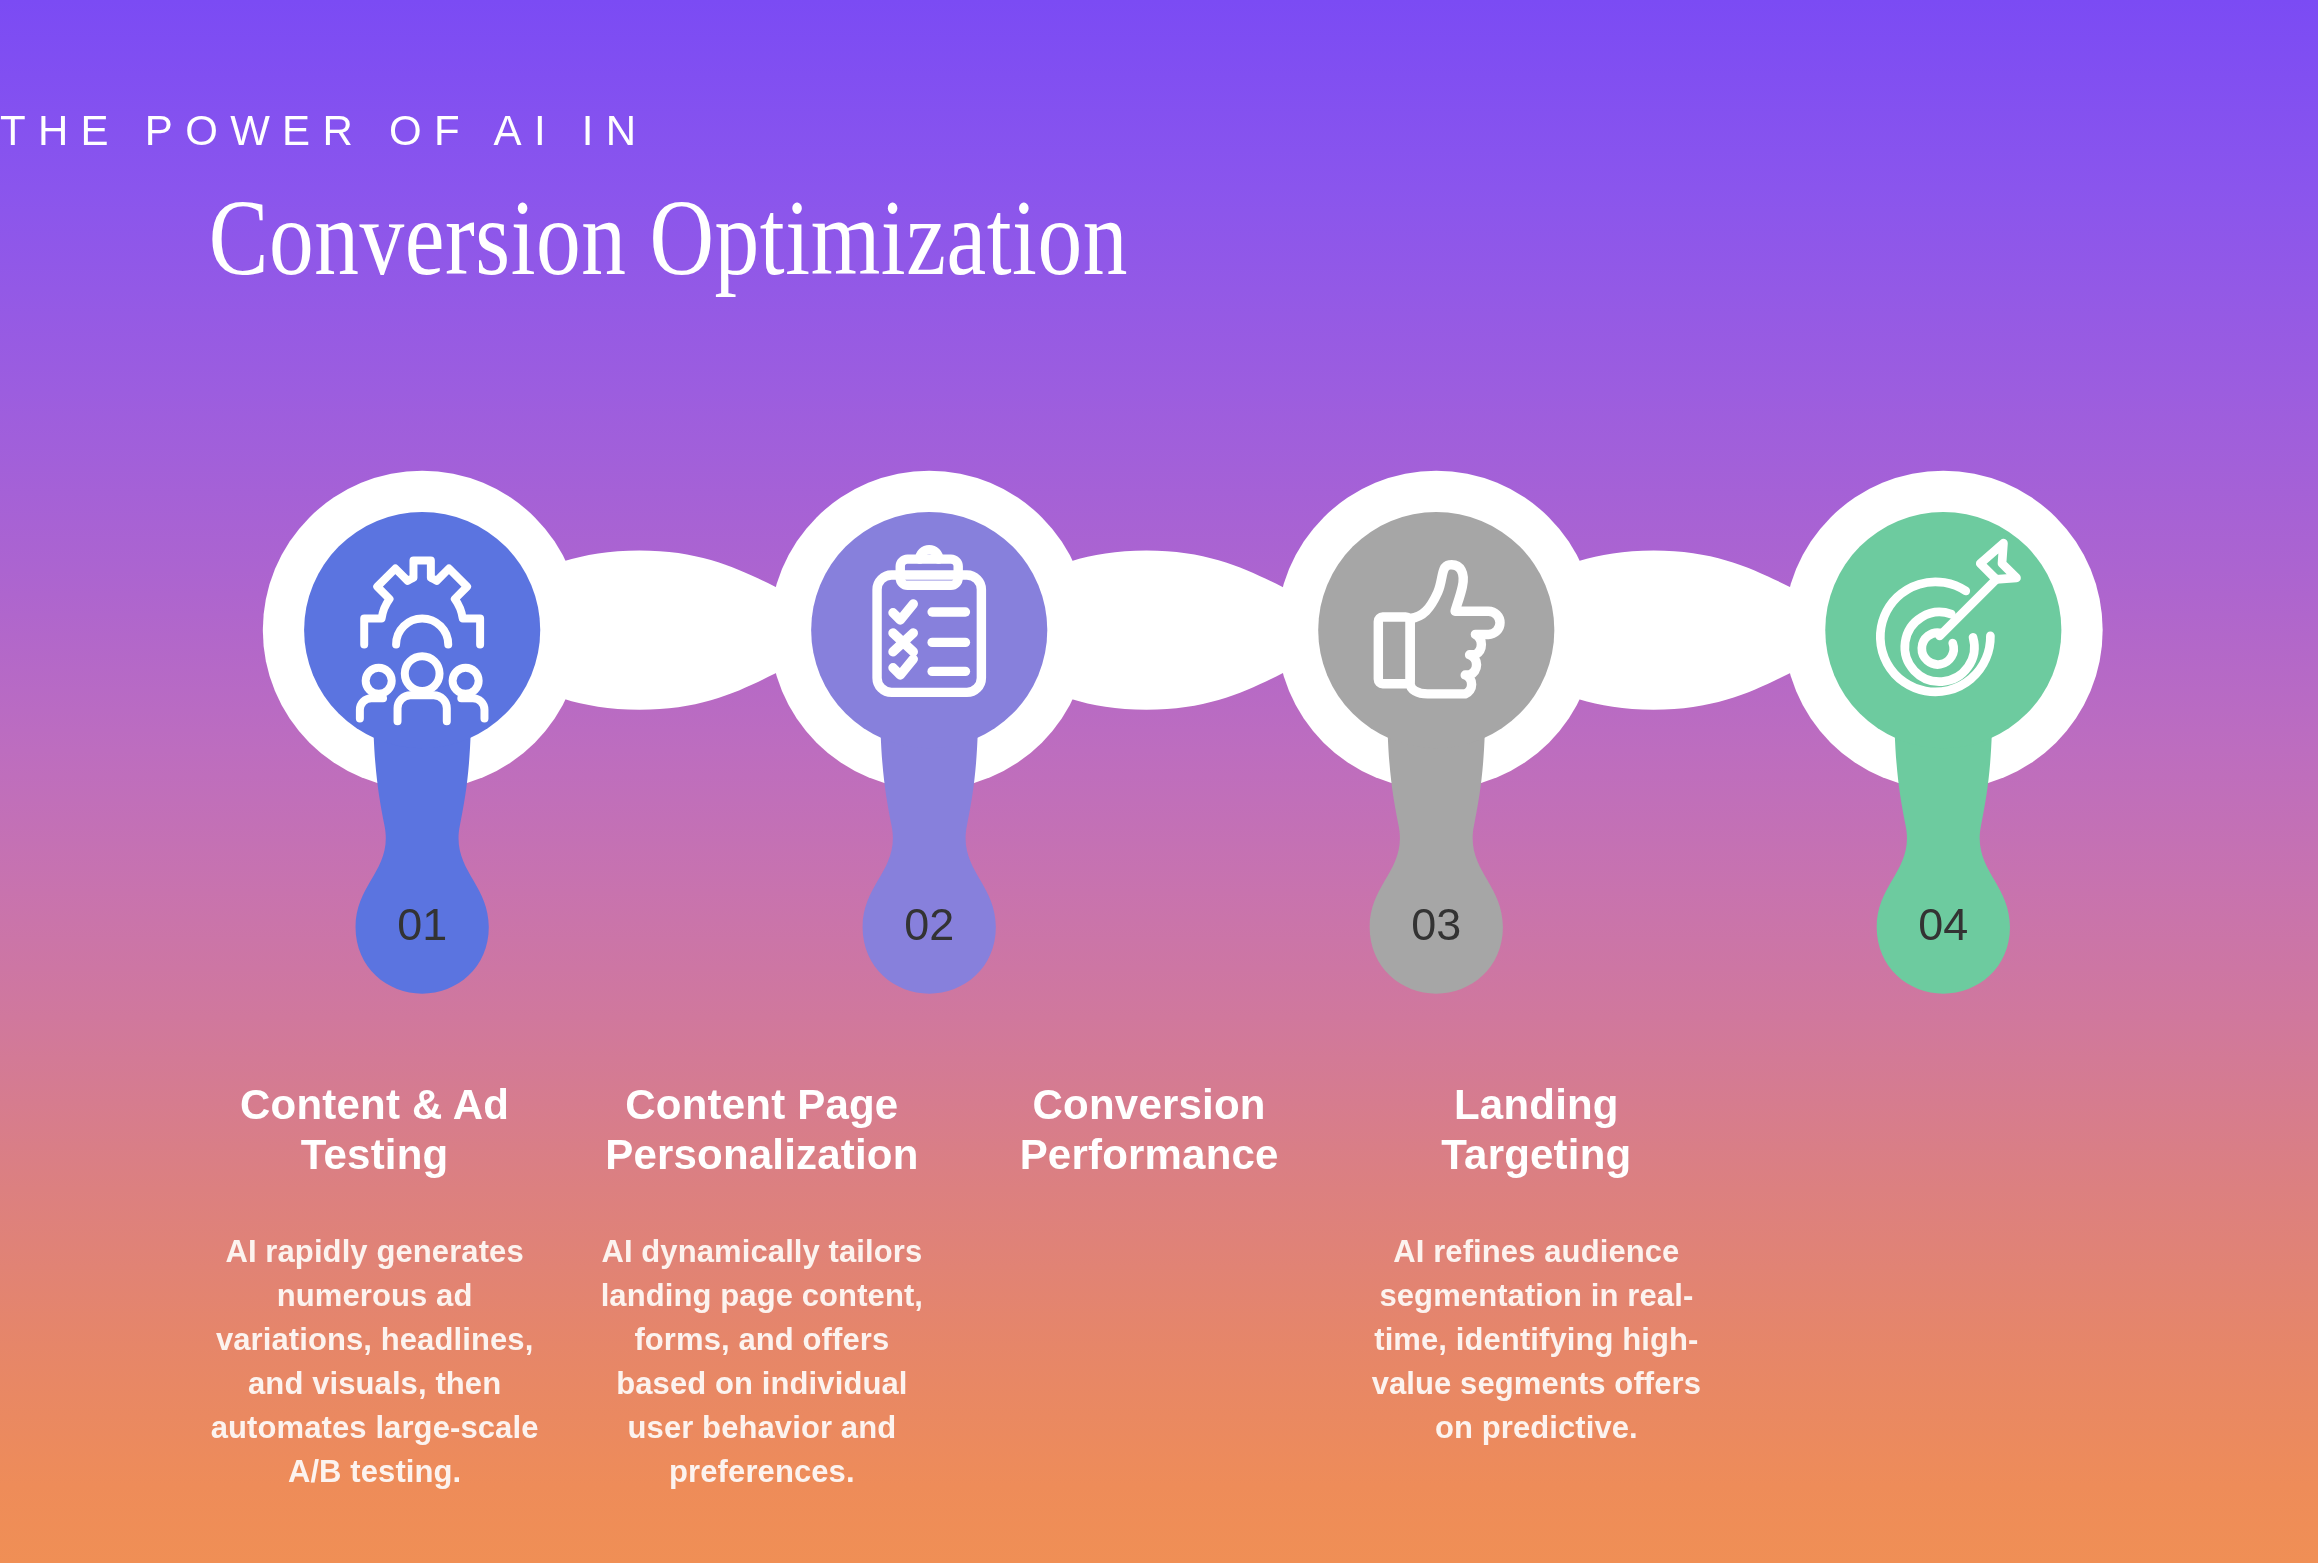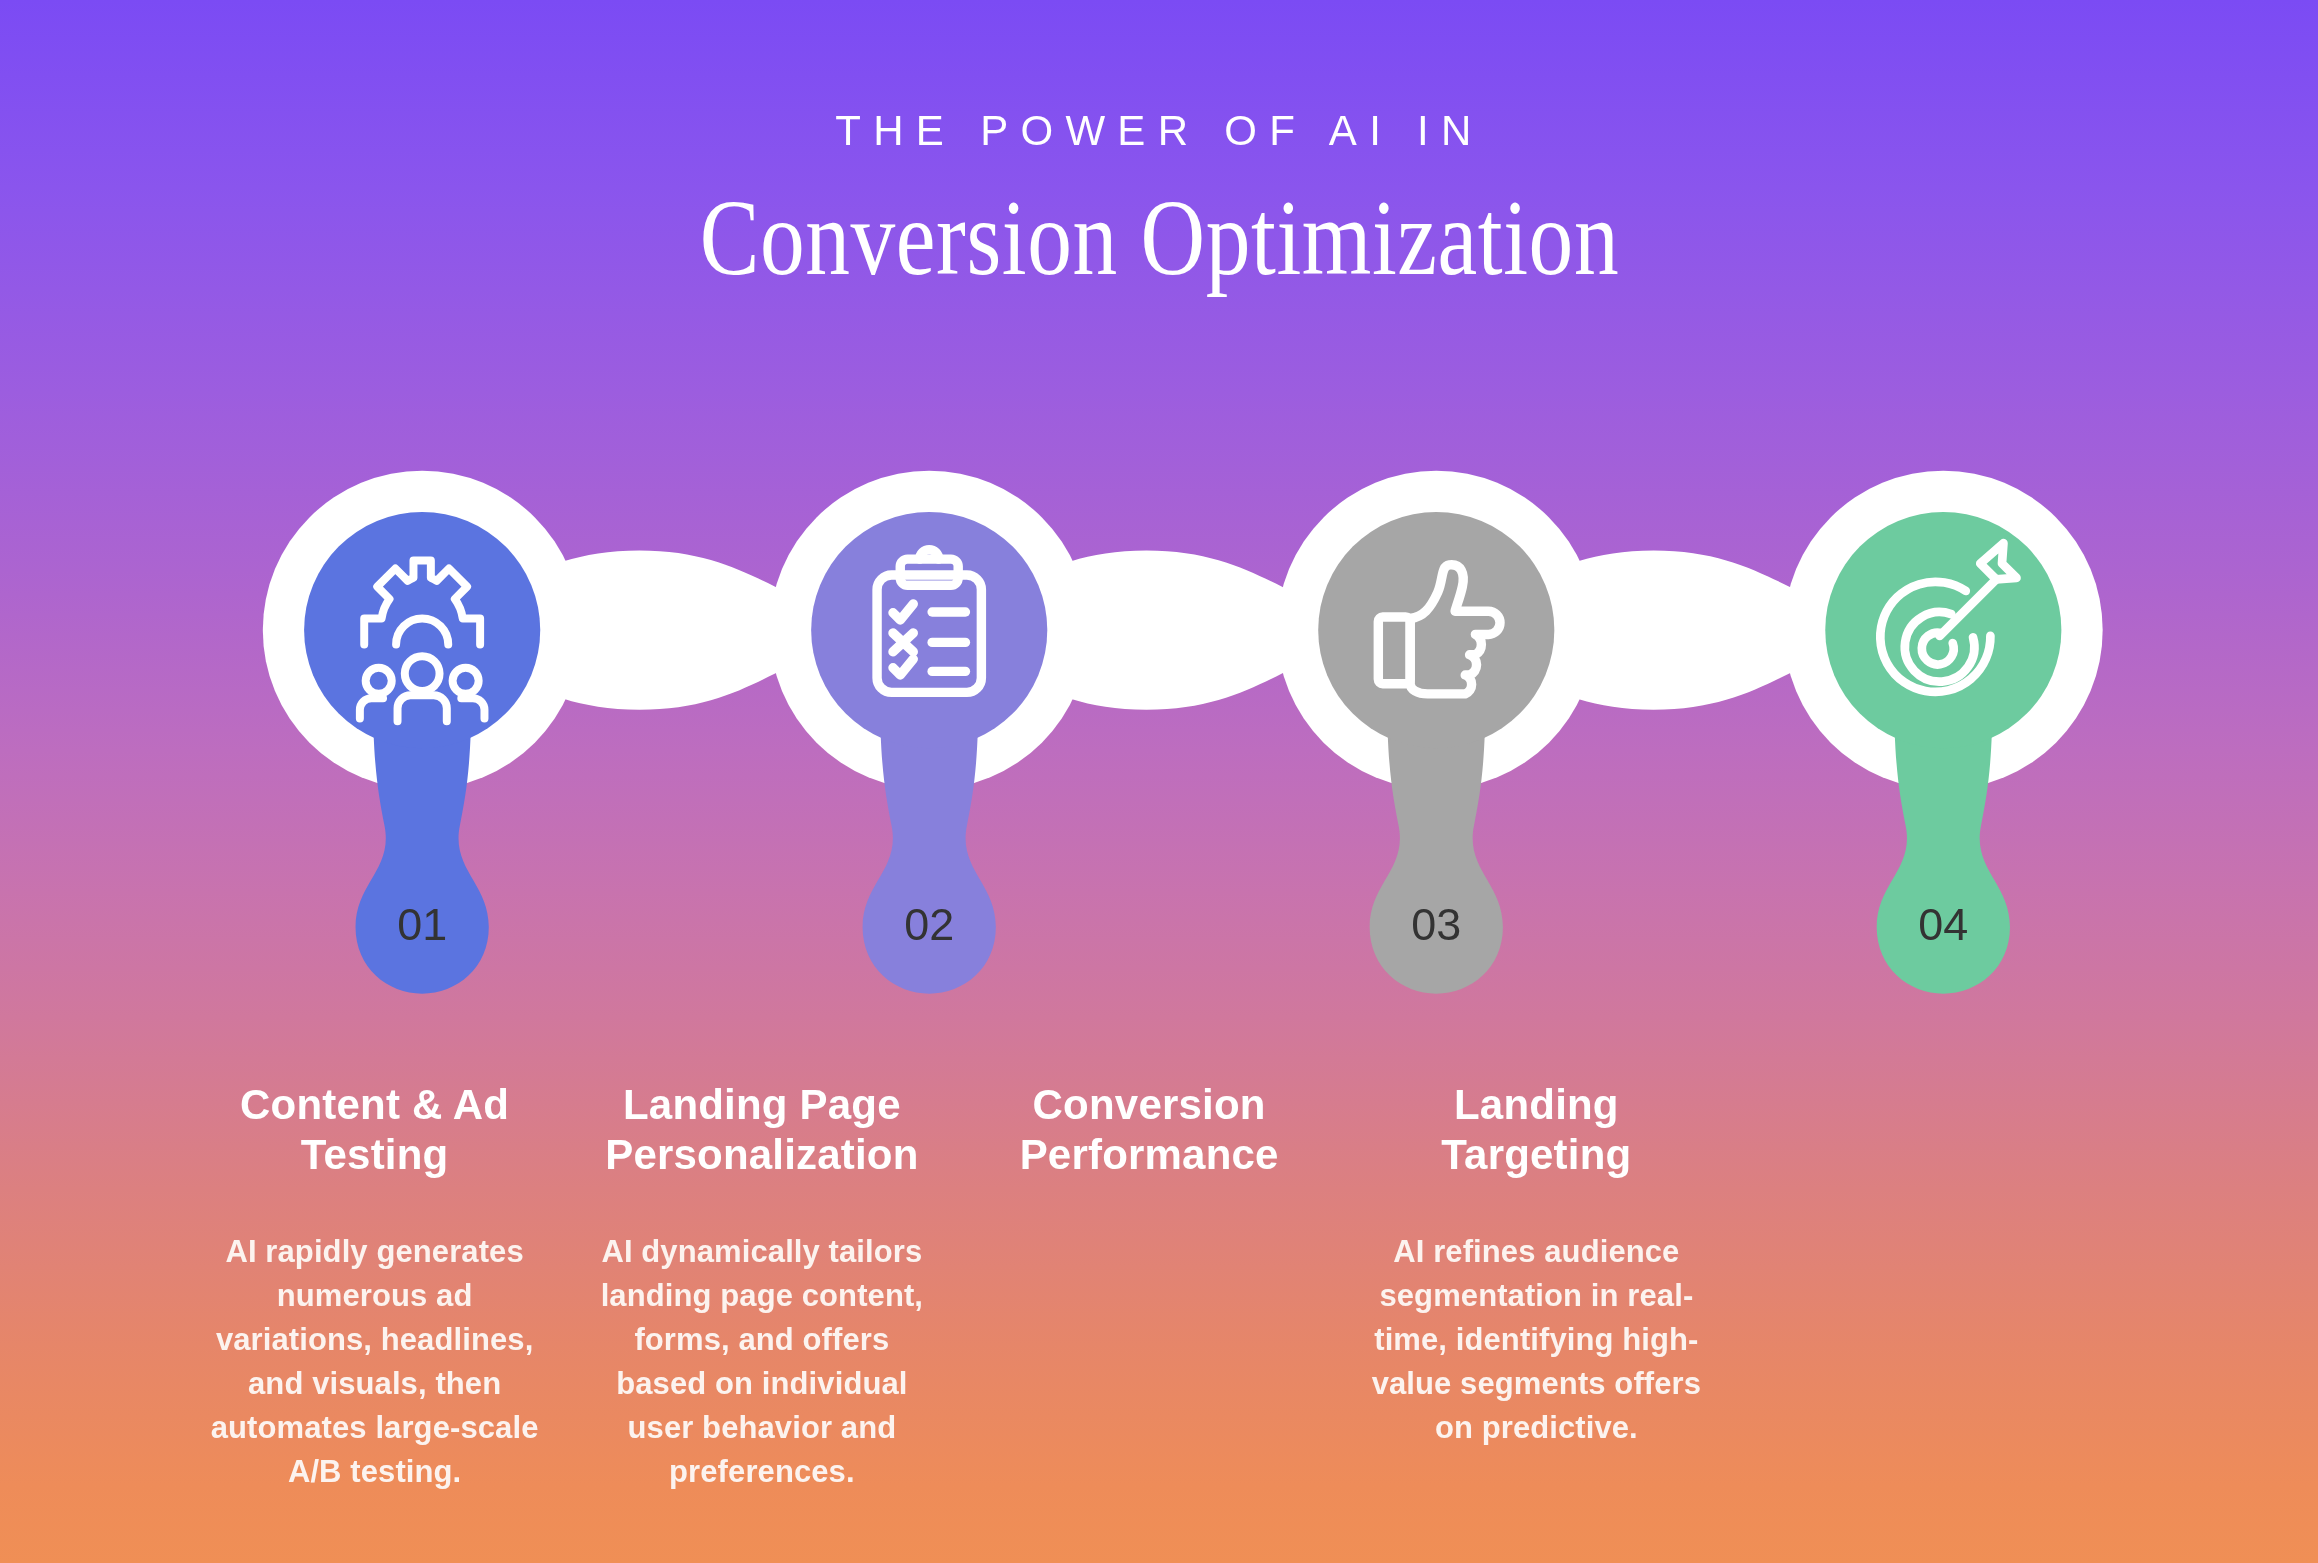--- a/index.html
+++ b/index.html
@@ -16,21 +16,21 @@
       #C873AE 57%,
       #D0789D 65%,
       #DC8080 76%,
       #E68669 86%,
       #EE8C59 95%,
       #F08F55 100%);
     position:relative;
   }
 
   
-  .header { position:absolute; top:0; left:0; width:2319px; text-align:center; }
+  .header { position:absolute; top:0; left:0; width:2319px; }
   .eyebrow {
     margin-top:107px;
     font-size:42px;
     letter-spacing:12.3px;
     color:#FFFFFF;
     font-weight:400;
     text-transform:uppercase;
     font-family:"Liberation Sans", sans-serif;
   }
   .headline {
@@ -223,21 +223,21 @@
 </div>
 
 <div class="columns">
 
   <div class="col">
     <div class="col-title">Content &amp; Ad Testing</div>
     <div class="col-body">AI rapidly generates numerous ad variations, headlines, and visuals, then automates large-scale A/B testing.</div>
   </div>
 
   <div class="col">
-    <div class="col-title">Landing Page Personalization</div>
+    <div class="col-title">Content Page Personalization</div>
     <div class="col-body">AI dynamically tailors landing page content, forms, and offers based on individual user behavior and preferences.</div>
   </div>
 
   <div class="col">
     <div class="col-title">Conversion Performance</div>
   </div>
 
   <div class="col">
     <div class="col-title">Landing Targeting</div>
     <div class="col-body">AI refines audience segmentation in real-time, identifying high-value segments offers on predictive.</div>

